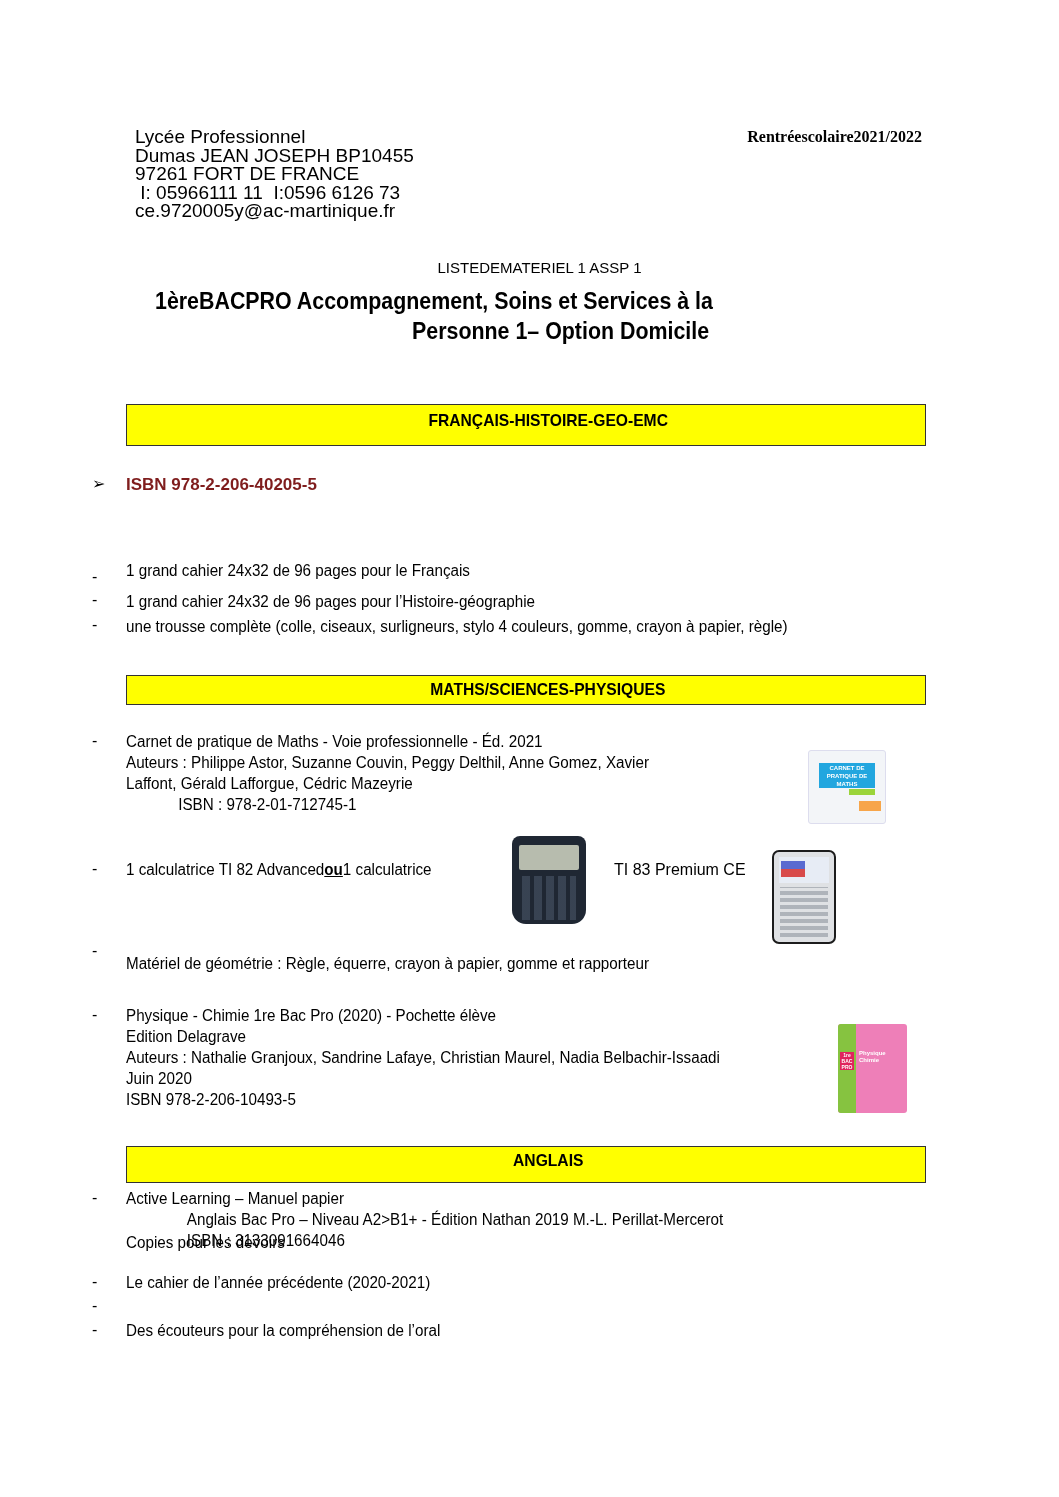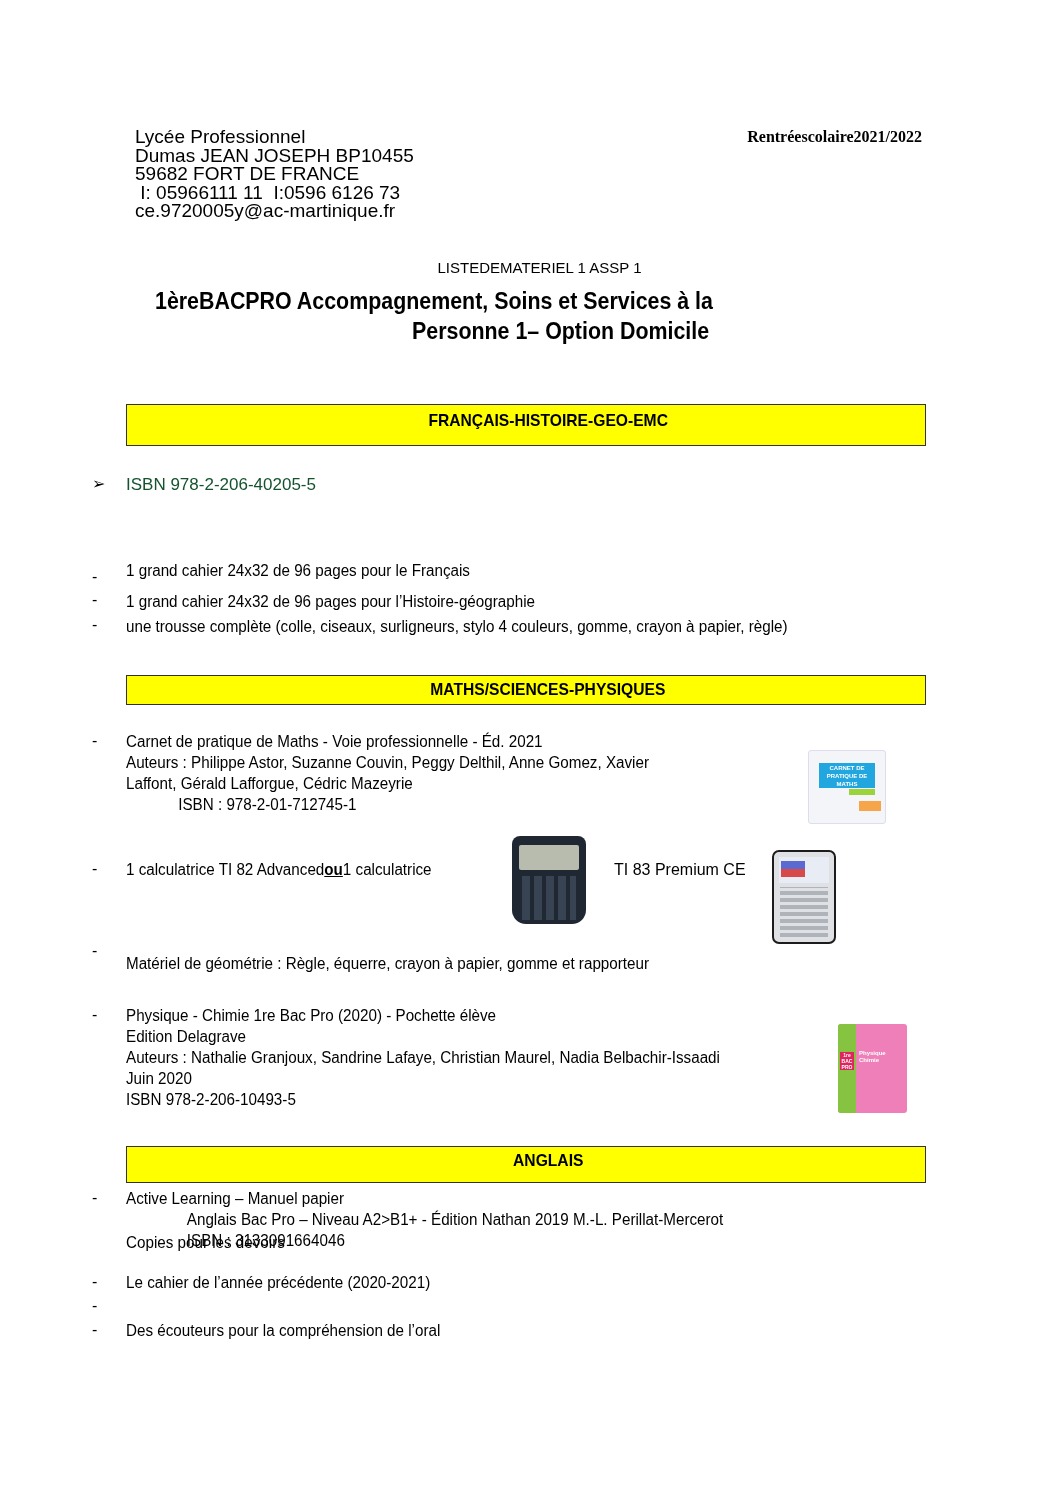--- a/index.html
+++ b/index.html
@@ -16,21 +16,21 @@
              box-sizing: border-box; text-align: center; font-weight: bold; font-size: 17px;
              transform-origin: center; padding-left: 44px; }
   .section span { display: inline-block; transform: scaleX(0.92); }
   .sec1 { top: 404px; height: 42px; padding-top: 6px; }
   .sec2 { top: 675px; height: 30px; padding-top: 4px; }
   .sec3 { top: 1146px; height: 37px; padding-top: 4px; }
   .bullet-arrow { left: 92px; top: 474px; font-size: 16px; }
   .dash { position: absolute; left: 92px; font-size: 16px; }
   .txt { position: absolute; left: 126px; font-size: 16px; line-height: 21px; white-space: nowrap; }
   .narrow { display: inline-block; transform: scaleX(0.95); transform-origin: left; }
-  .grey { color: #14532d; }
+  .grey { color: #7f1d1d; font-weight: bold; }
   .ind1 { padding-left: 55px; }
   .ind2 { padding-left: 64px; }
   sup { font-size: 10px; }
   .img { position: absolute; border-radius: 3px; overflow: hidden; }
   .cover-maths { left: 808px; top: 750px; width: 76px; height: 72px; background: #f3f5f8; border: 1px solid #dde; }
   .cover-maths .band { position: absolute; left: 10px; top: 12px; width: 56px; height: 24px; background: #22a6df; color: #fff;
                        font-size: 6px; font-weight: bold; text-align: center; line-height: 8px; padding-top: 1px; }
   .cover-maths .green { position: absolute; left: 40px; top: 38px; width: 26px; height: 6px; background: #9bd43a; }
   .cover-maths .orange { position: absolute; left: 50px; top: 50px; width: 22px; height: 10px; background: #f7a54a; }
   .calc1 { left: 512px; top: 836px; width: 74px; height: 88px; background: #1f2733; border-radius: 8px 8px 14px 14px; }
@@ -48,21 +48,21 @@
                      font-size: 5px; font-weight: bold; text-align: center; line-height: 6px; }
   .cover-phys .ttl { position: absolute; left: 21px; top: 26px; color: #fff; font-size: 6px; font-weight: bold; line-height: 7px; }
   .ul { text-decoration: underline; font-weight: bold; }
 </style>
 </head>
 <body>
 
 <div class="abs addr">
   <div>Lycée Professionnel</div>
   <div>Dumas JEAN JOSEPH BP10455</div>
-  <div>59682 FORT DE FRANCE</div>
+  <div>97261 FORT DE FRANCE</div>
   <div style="white-space:pre"> I: 05966111 11  I:0596 6126 73</div>
   <div>ce.9720005y@ac-martinique.fr</div>
 </div>
 <div class="abs year">Rentréescolaire2021/2022</div>
 
 <div class="abs listhdr">LISTEDEMATERIEL 1 ASSP 1</div>
 <div class="abs title1">1èreBACPRO Accompagnement, Soins et Services à la</div>
 <div class="abs title2">Personne 1– Option Domicile</div>
 
 <div class="section sec1">

